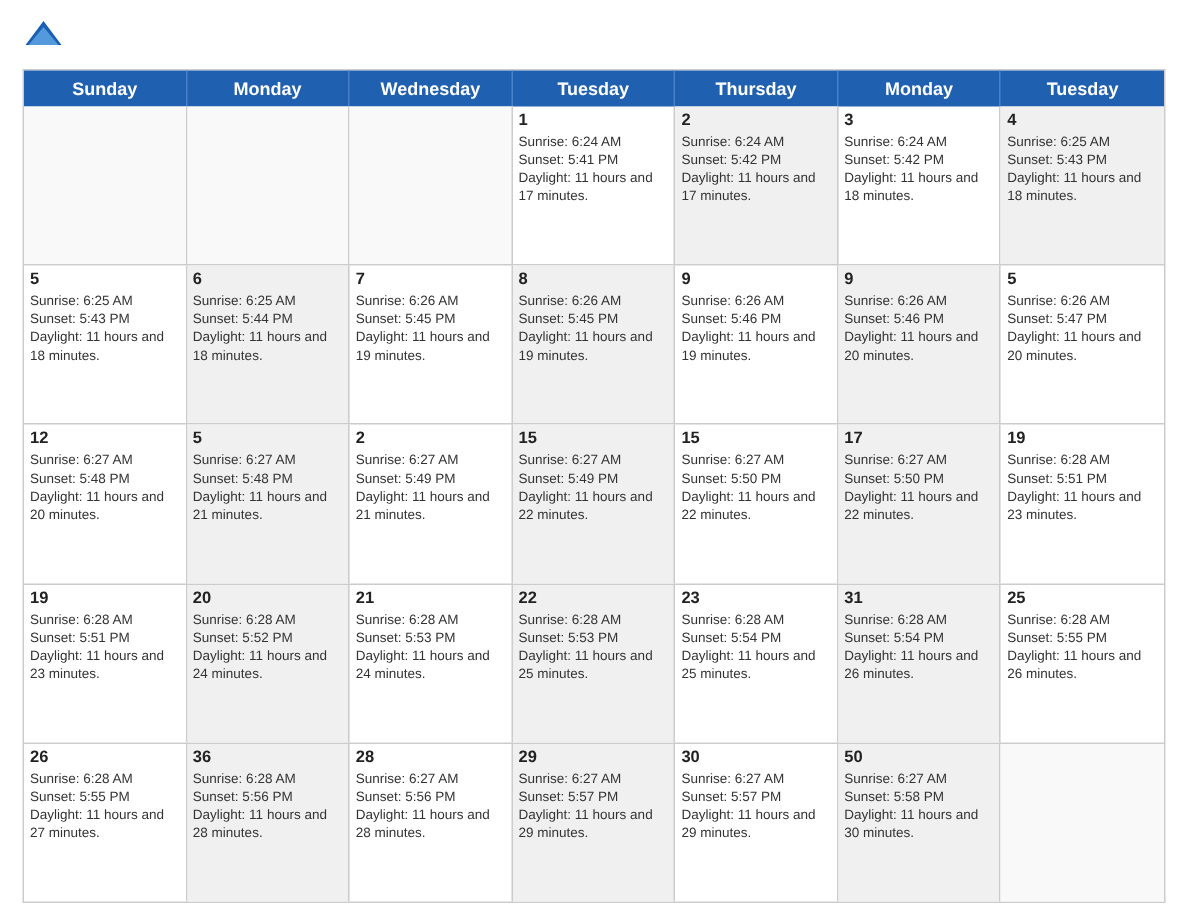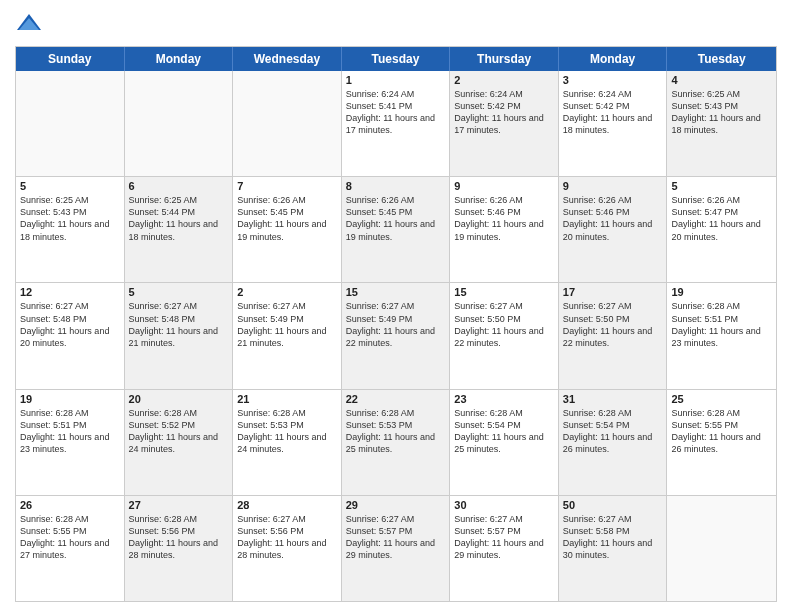--- a/index.html
+++ b/index.html
@@ -300,21 +300,21 @@
           </div>
         </div>
         <div class="cal-row">
           <div class="cal-cell">
             <div class="day-num">26</div>
             <div class="cell-text" style="white-space: pre-line;">Sunrise: 6:28 AM
 Sunset: 5:55 PM
 Daylight: 11 hours and 27 minutes.</div>
           </div>
           <div class="cal-cell shaded">
-            <div class="day-num">27</div>
+            <div class="day-num">36</div>
             <div class="cell-text" style="white-space: pre-line;">Sunrise: 6:28 AM
 Sunset: 5:56 PM
 Daylight: 11 hours and 28 minutes.</div>
           </div>
           <div class="cal-cell">
             <div class="day-num">28</div>
             <div class="cell-text" style="white-space: pre-line;">Sunrise: 6:27 AM
 Sunset: 5:56 PM
 Daylight: 11 hours and 28 minutes.</div>
           </div>

